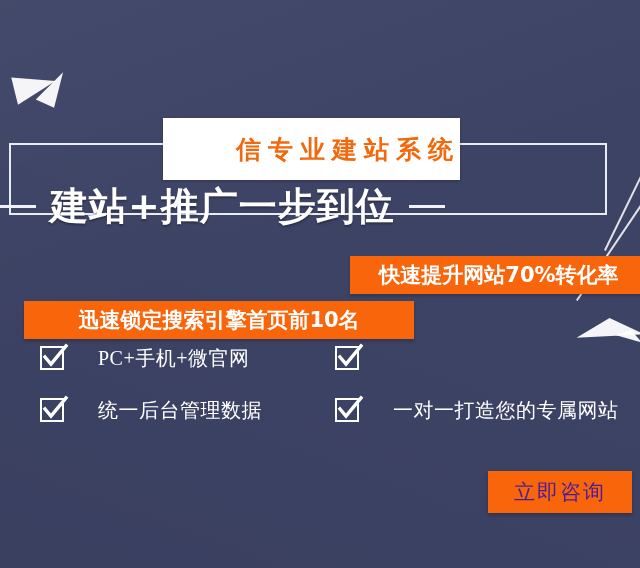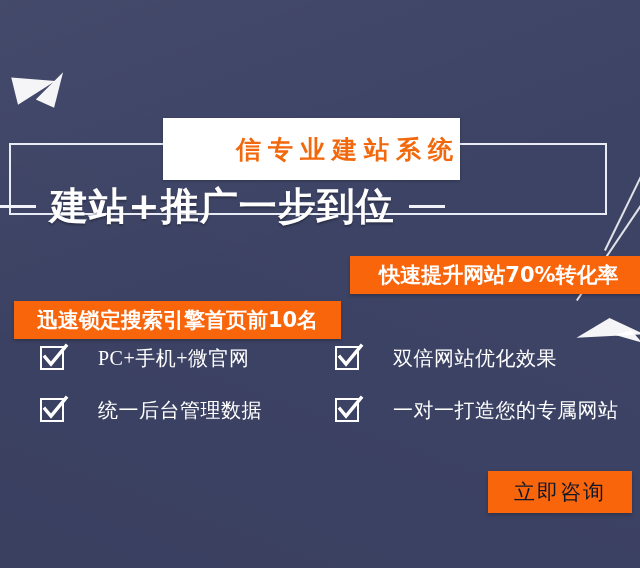--- a/index.html
+++ b/index.html
@@ -129,21 +129,21 @@
   .strip {
     position: absolute;
     height: 38px;
     background: #f8650b;
     display: flex;
     align-items: center;
     justify-content: center;
     box-sizing: border-box;
     box-shadow: 0 2px 3px rgba(0,0,0,0.22);
   }
-  .strip-left  { left: 14px;   top: 256px; width: 327px; margin-top: 45px; }
+  .strip-left  { left: 24px;   top: 256px; width: 390px; margin-top: 45px; }
   .strip-right { left: 350px; top: 256px; width: 298px; }
 
   .strip-text {
     color: #ffffff;
     font-size: 21px;
     font-weight: bold;
     white-space: nowrap;
     font-family: "DejaVu Sans", "Liberation Sans", sans-serif;
     letter-spacing: 0px;
   }
@@ -180,21 +180,21 @@
     margin-left: 18px;
   }
 
   
   .cta {
     position: absolute;
     left: 488px; top: 471px;
     width: 144px; height: 42px;
     background: #f8650b;
     border: none;
-    color: #0f172a;
+    color: #4c1d95;
     font-size: 21px;
     font-family: "DejaVu Sans", "Liberation Sans", sans-serif;
     letter-spacing: 2px;
     cursor: pointer;
     display: flex;
     align-items: center;
     justify-content: center;
     box-shadow: 0 2px 4px rgba(0,0,0,0.25);
   }
 </style>
@@ -241,21 +241,20 @@
       </span>
       <span class="feature-label">PC+手机+微官网</span>
     </div>
 
     <div class="feature">
       <span class="checkbox">
         <svg width="30" height="30" viewBox="0 0 30 30" aria-hidden="true">
           <path d="M5 14 L11 21 L26 3" stroke="#ffffff" stroke-width="3.4" fill="none" stroke-linecap="square" stroke-linejoin="miter"></path>
         </svg>
       </span>
-      <span class="feature-label">双倍网站优化效果</span>
     </div>
 
     <div class="feature">
       <span class="checkbox">
         <svg width="30" height="30" viewBox="0 0 30 30" aria-hidden="true">
           <path d="M5 14 L11 21 L26 3" stroke="#ffffff" stroke-width="3.4" fill="none" stroke-linecap="square" stroke-linejoin="miter"></path>
         </svg>
       </span>
       <span class="feature-label">统一后台管理数据</span>
     </div>

